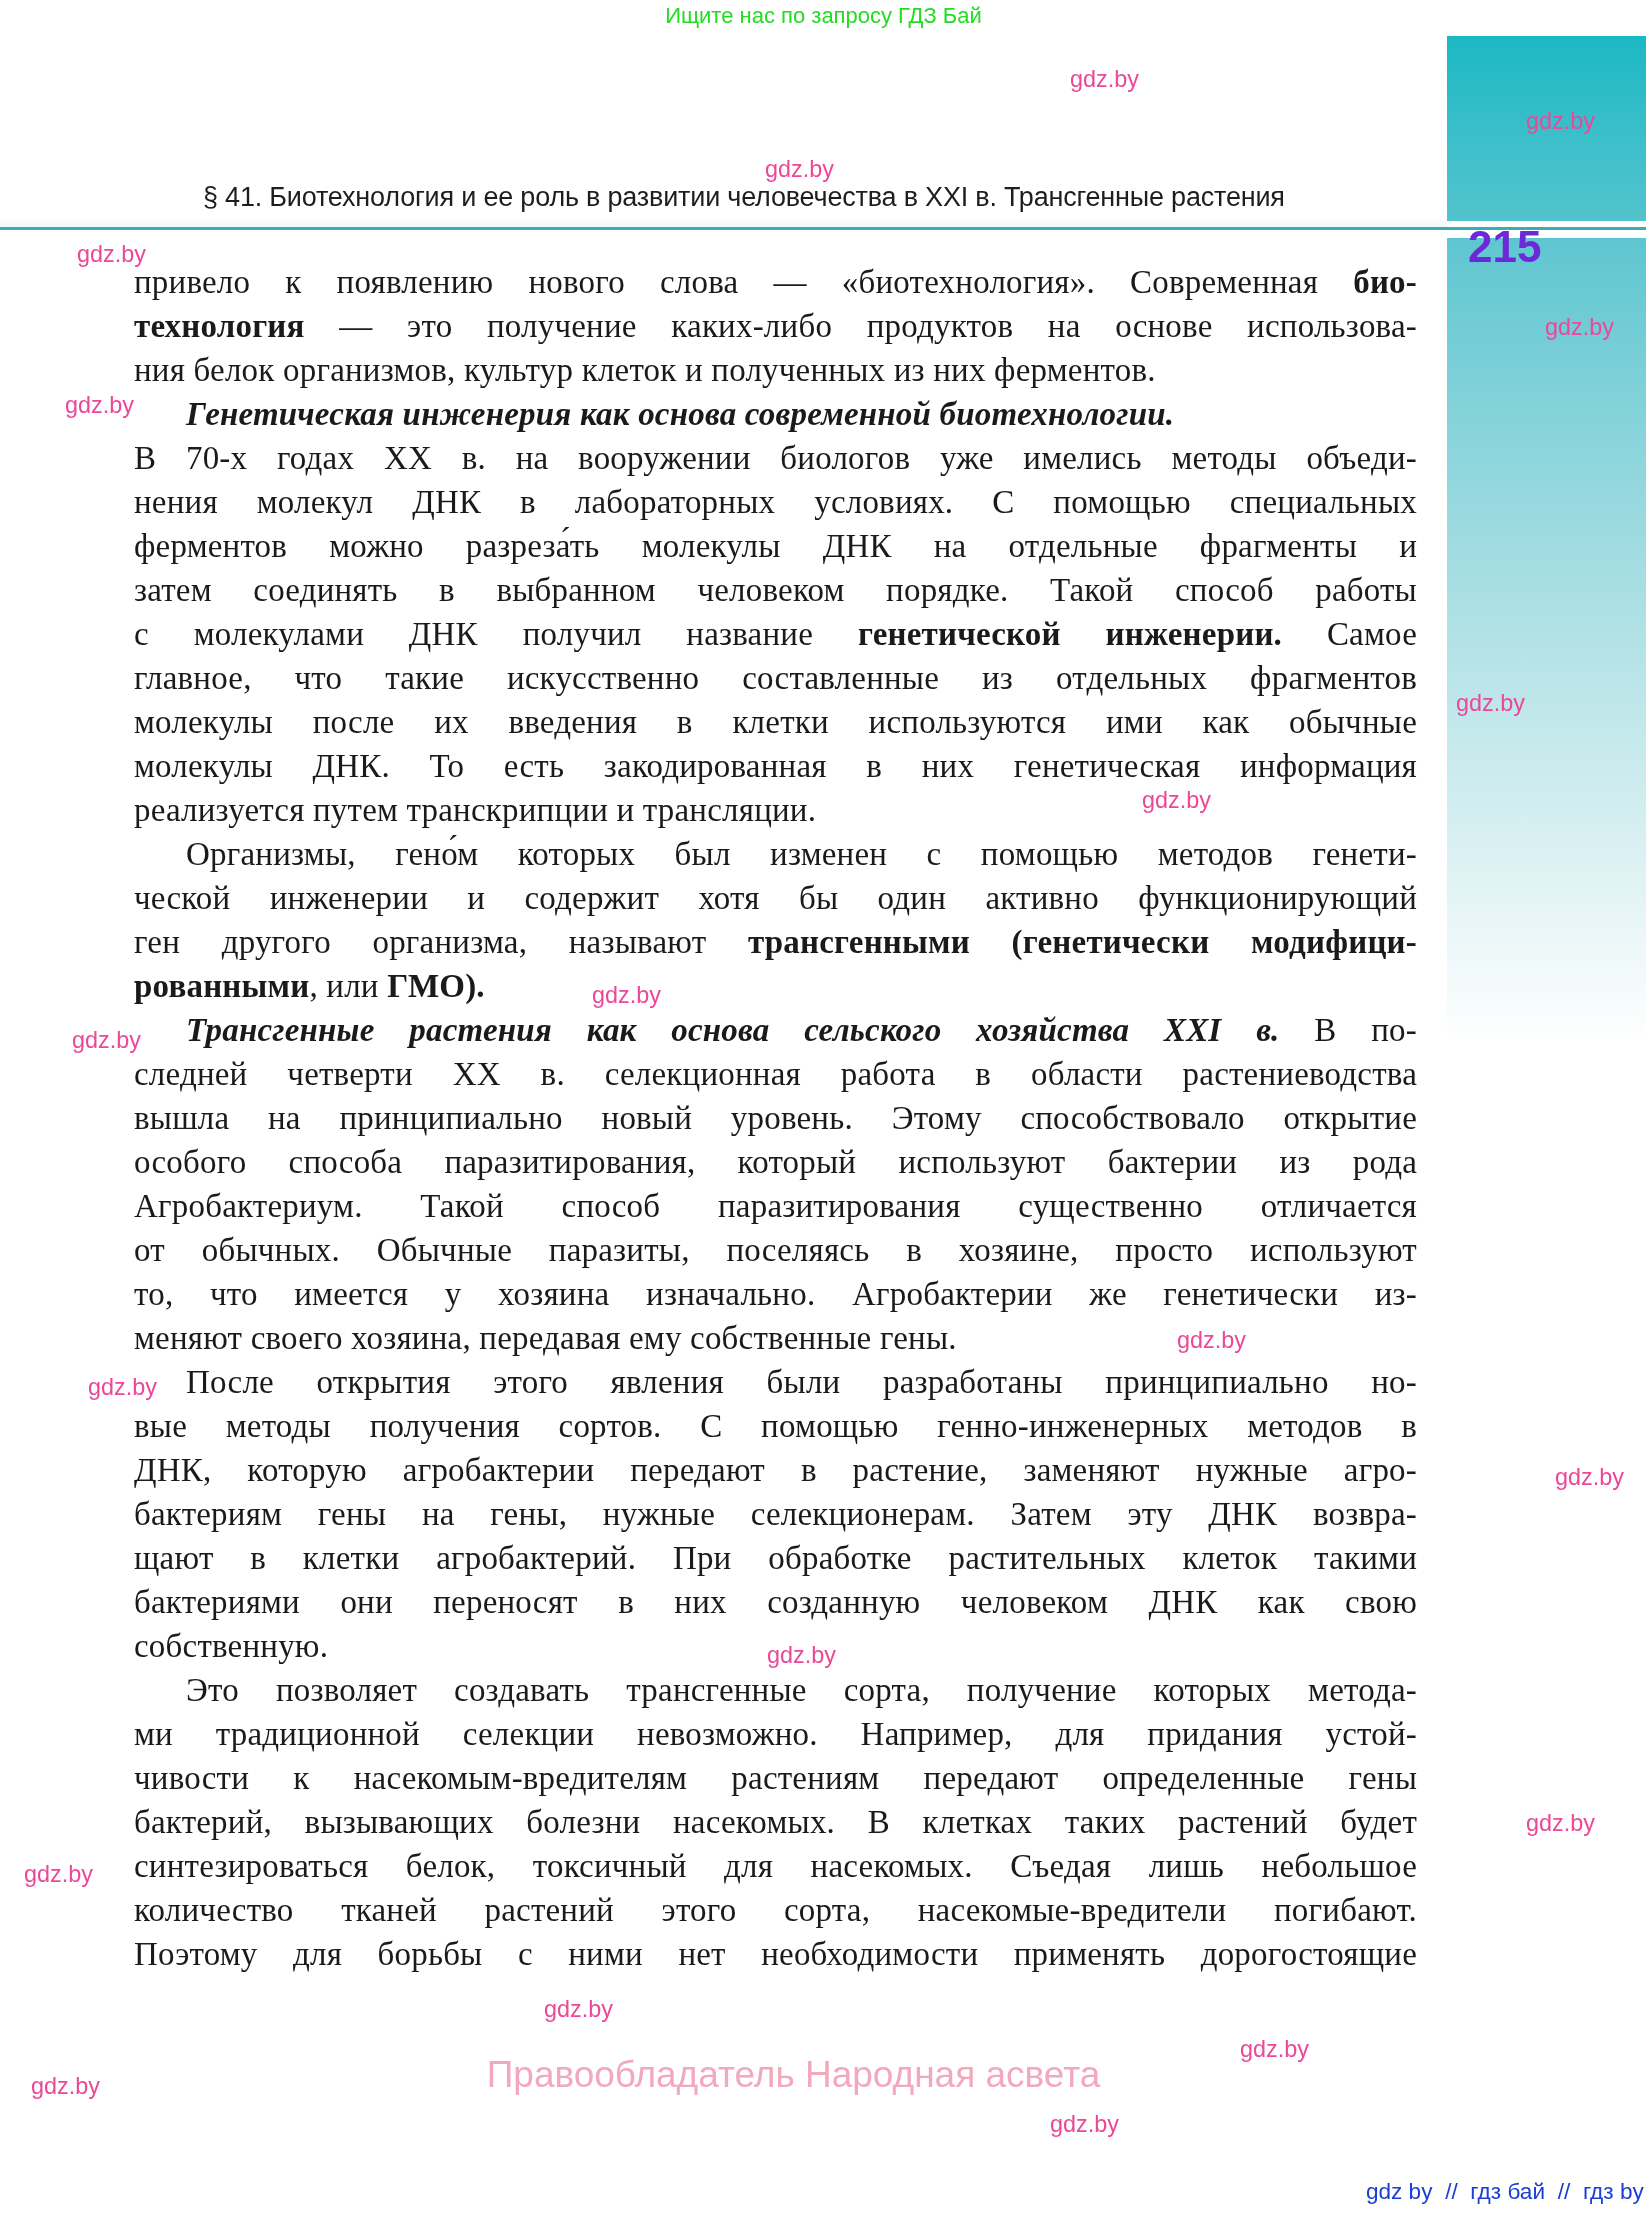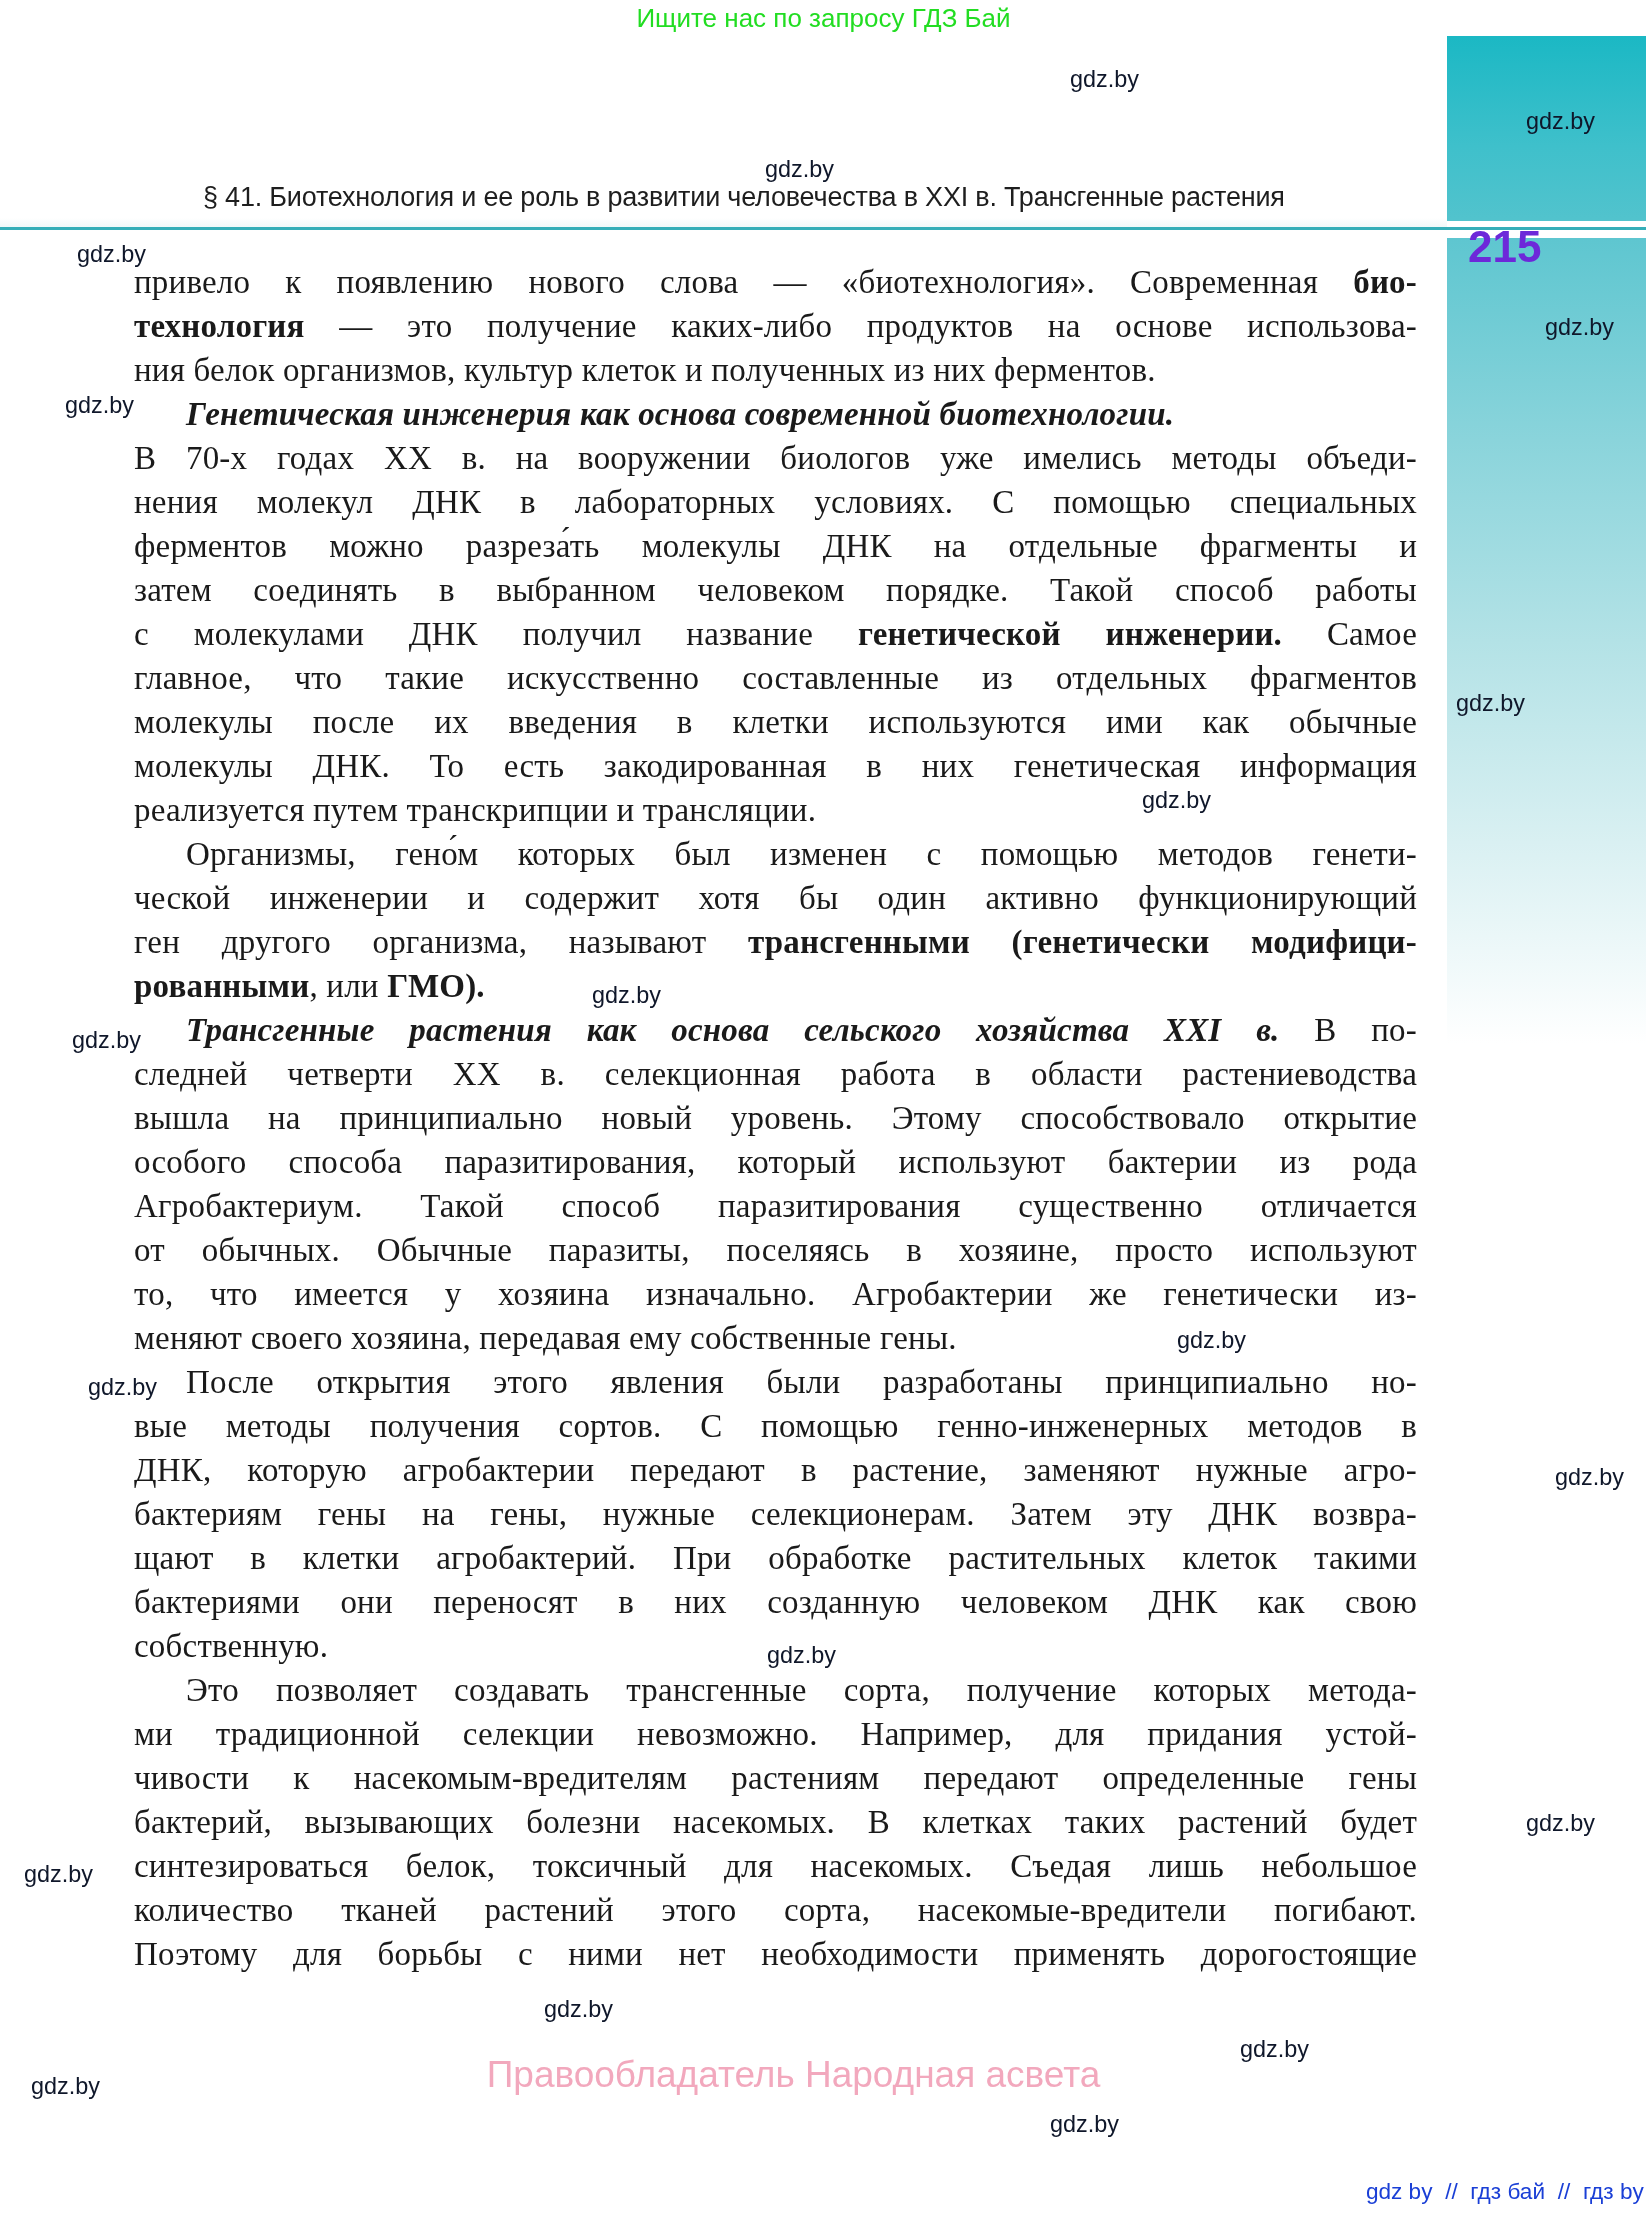--- a/index.html
+++ b/index.html
@@ -4,21 +4,21 @@
 <style>
   html, body { margin: 0; padding: 0; }
   body {
     width: 1647px; height: 2216px; position: relative; overflow: hidden;
     background: #ffffff; color: #1a1a1a;
     font-family: "Liberation Serif", "DejaVu Serif", serif;
   }
   .abs { position: absolute; }
   .top-banner {
     left: 0; width: 1647px; top: 3.2px; text-align: center;
-    font-family: "Liberation Sans", sans-serif; font-size: 26px; color: #22dd22;
+    font-family: "Liberation Sans", sans-serif; font-size: 22px; color: #22dd22;
   }
   .teal-top {
     left: 1447px; top: 36px; width: 200px; height: 185px;
     background: linear-gradient(to bottom, #1bb8c4 0%, #3fc0cb 60%, #52c3cd 100%);
   }
   .teal-side {
     left: 1447px; top: 238px; width: 200px; height: 806px;
     background: linear-gradient(to bottom, #5ec6d0 0%, #8ad4db 25%, #b3e2e6 50%, #d9f0f2 75%, #ffffff 100%);
   }
   .divider {
@@ -43,21 +43,21 @@
   .line {
     height: 44px; line-height: 44px; font-size: 33px;
     white-space: nowrap; text-align: justify; text-align-last: justify;
     letter-spacing: 0.2px;
   }
   .line.last { text-align-last: left; }
   .line.indent { padding-left: 52px; }
   .b { font-weight: bold; }
   .bi { font-weight: bold; font-style: italic; }
   .wm {
-    font-family: "Liberation Sans", sans-serif; font-size: 23.4px; color: #0f172a;
+    font-family: "Liberation Sans", sans-serif; font-size: 23.4px; color: #ec4899;
     white-space: nowrap;
   }
   .copyright {
     left: 0; width: 1587px; top: 2054px; text-align: center;
     font-family: "Liberation Sans", sans-serif; font-size: 37px; color: #f2a8bd;
   }
   .footer-links {
     left: 0; width: 1647px; top: 2179px; text-align: right;
     font-family: "Liberation Sans", sans-serif; font-size: 22.6px; color: #1a3fd6;
   }

